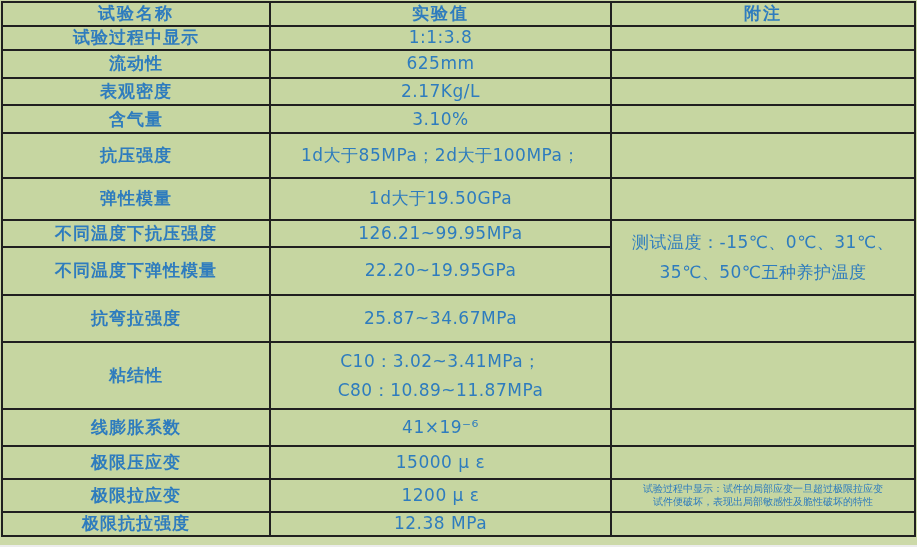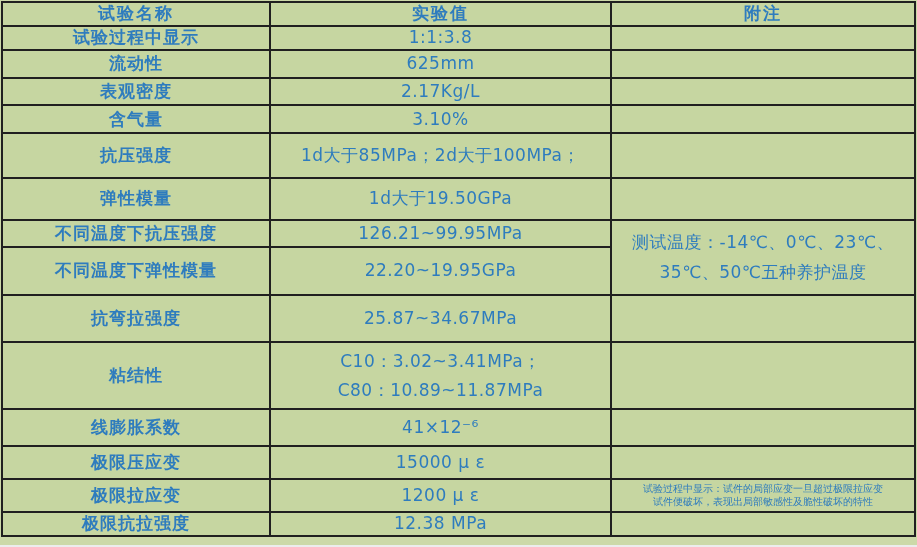--- a/index.html
+++ b/index.html
@@ -97,21 +97,21 @@
     <tr class="rh38">
       <td class="name">弹性模量</td>
       <td class="val">1d大于19.50GPa</td>
       <td class="note"></td>
     </tr>
 
     <tr class="rh33">
       <td class="name">不同温度下抗压强度</td>
       <td class="val">126.21~99.95MPa</td>
       <td class="note merged-note" rowspan="2">
-        <div>测试温度：-14℃、0℃、23℃、</div>
+        <div>测试温度：-15℃、0℃、31℃、</div>
         <div>35℃、50℃五种养护温度</div>
       </td>
     </tr>
 
     <tr class="rh30">
       <td class="name">不同温度下弹性模量</td>
       <td class="val">22.20~19.95GPa</td>
     </tr>
 
     <tr class="rh35">
@@ -124,21 +124,21 @@
       <td class="name">粘结性</td>
       <td class="val bond-lines">
         <div>C10：3.02~3.41MPa；</div>
         <div>C80：10.89~11.87MPa</div>
       </td>
       <td class="note"></td>
     </tr>
 
     <tr class="rh40">
       <td class="name">线膨胀系数</td>
-      <td class="val">41×12⁻⁶</td>
+      <td class="val">41×19⁻⁶</td>
       <td class="note"></td>
     </tr>
 
     <tr class="rh32">
       <td class="name">极限压应变</td>
       <td class="val">15000 μ ε</td>
       <td class="note"></td>
     </tr>
 
     <tr class="rh32">

